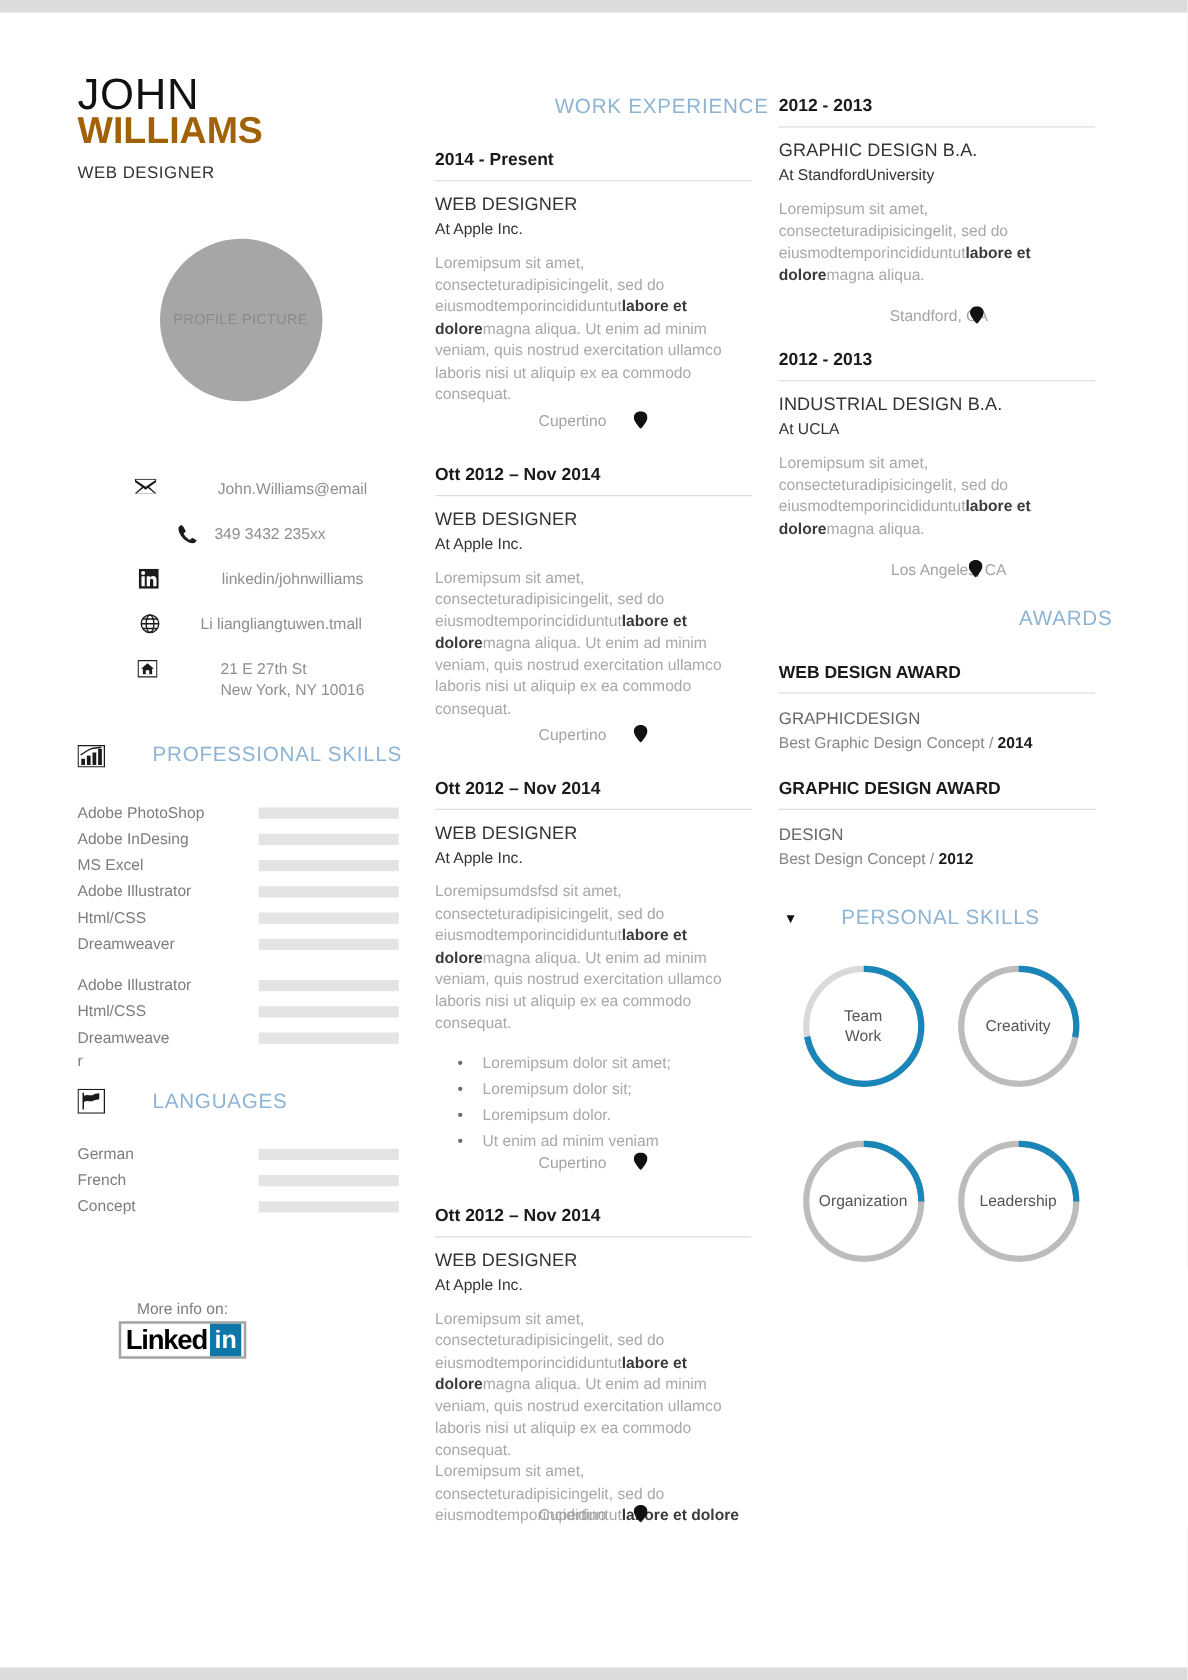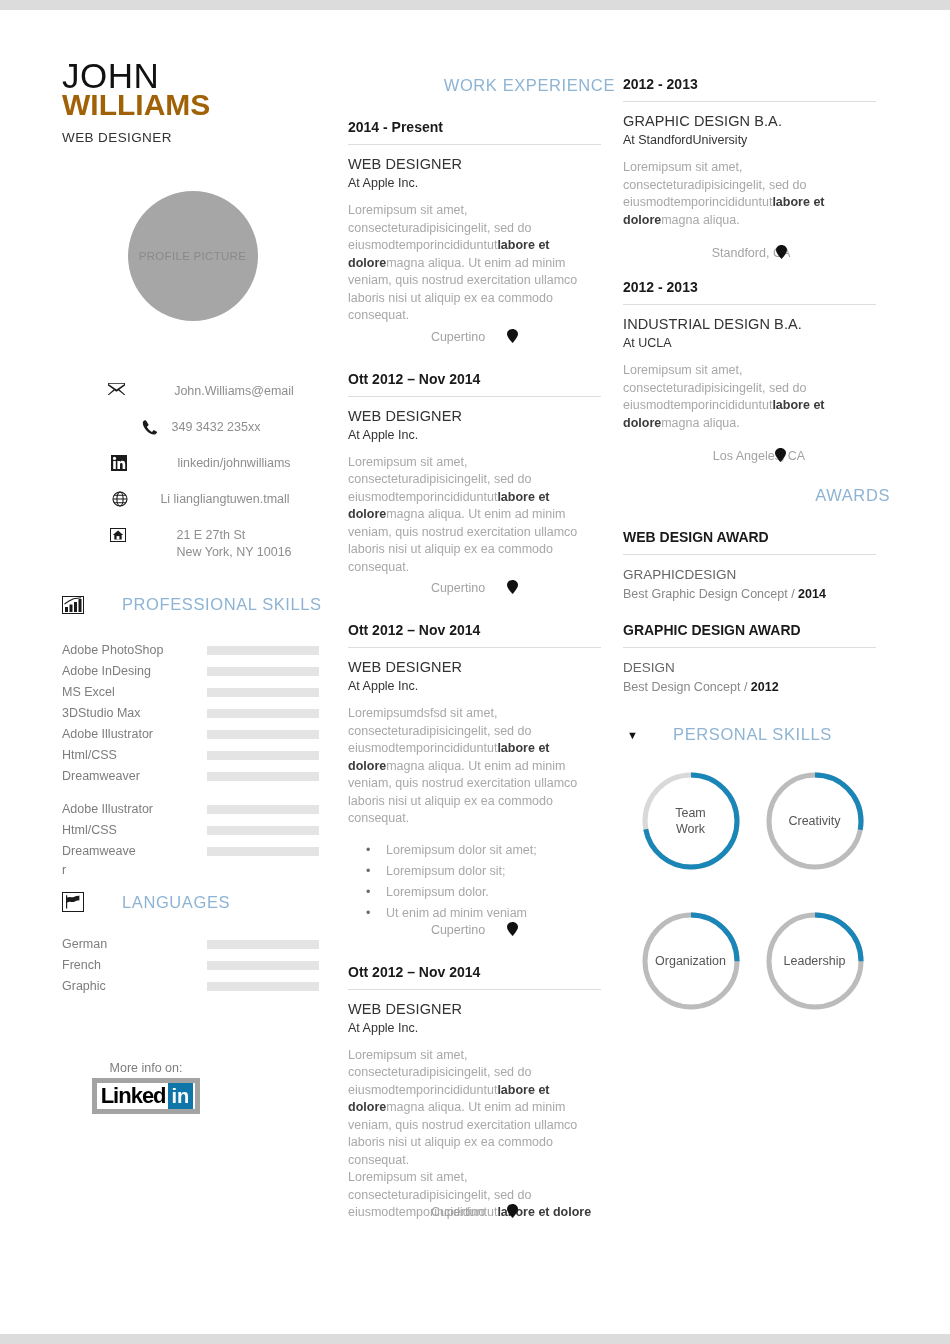--- a/index.html
+++ b/index.html
@@ -48,21 +48,21 @@
   .bars{margin-top:26px;padding-left:62px;}
   .bar-row{display:flex;align-items:center;height:21px;}
   .bar-label{font-size:12.5px;color:#7d7d7d;width:145px;flex:0 0 145px;line-height:21px;}
   .bar-track{width:112px;height:9px;background:#e4e4e4;position:relative;}
   .bar-fill{height:9px;background:#555555;}
   .bar-spacer{height:12px;}
   .bar-overflow{font-size:12.5px;color:#7d7d7d;line-height:16px;}
 
   .more-info{margin-top:64px;text-align:center;padding-right:48px;}
   .more-txt{font-size:12.5px;color:#7d7d7d;}
-  .li-logo{display:inline-flex;align-items:center;margin-top:3px;border:5px solid #a3a3a3;background:#fff;padding:0 2px 0 4px;}
+  .li-logo{display:inline-flex;align-items:center;margin-top:3px;border:2px solid #a3a3a3;background:#fff;padding:0 2px 0 4px;}
   .li-word{font-size:22px;font-weight:bold;color:#000;letter-spacing:-1px;line-height:26px;}
   .li-in{background:#0e76a8;color:#fff;font-size:20px;font-weight:bold;line-height:26px;padding:0 4px;margin-left:2px;}
 
   
   .col-mid{width:275px;flex:0 0 275px;padding:66px 0 0 0;box-sizing:border-box;}
   .col-right{width:275px;flex:0 0 275px;padding:66px 0 0 0;box-sizing:border-box;}
   .col-head{font-size:16.5px;color:#8db4d4;letter-spacing:.6px;text-align:right;margin-bottom:24px;}
   .col-head-row{display:flex;align-items:center;justify-content:center;position:relative;margin-bottom:24px;}
   .col-head-row .caret{position:absolute;left:12px;font-size:11px;color:#111;}
 
@@ -193,24 +193,20 @@
         </div>
         <div class="bar-row">
           <span class="bar-label">Adobe InDesing</span>
           <span class="bar-track"><span class="bar-fill" style="width:78%"></span></span>
         </div>
         <div class="bar-row">
           <span class="bar-label">MS Excel</span>
           <span class="bar-track"><span class="bar-fill" style="width:78%"></span></span>
         </div>
         <div class="bar-row">
-          <span class="bar-label">3DStudio Max</span>
-          <span class="bar-track"><span class="bar-fill" style="width:78%"></span></span>
-        </div>
-        <div class="bar-row">
           <span class="bar-label">Adobe Illustrator</span>
           <span class="bar-track"><span class="bar-fill" style="width:78%"></span></span>
         </div>
         <div class="bar-row">
           <span class="bar-label">Html/CSS</span>
           <span class="bar-track"><span class="bar-fill" style="width:78%"></span></span>
         </div>
         <div class="bar-row">
           <span class="bar-label">Dreamweaver</span>
           <span class="bar-track"><span class="bar-fill" style="width:78%"></span></span>
@@ -246,21 +242,21 @@
     <div class="bars" style="margin-top:22px">
       <div class="bar-row">
         <span class="bar-label">German</span>
         <span class="bar-track"><span class="bar-fill" style="width:78%"></span></span>
       </div>
       <div class="bar-row">
         <span class="bar-label">French</span>
         <span class="bar-track"><span class="bar-fill" style="width:78%"></span></span>
       </div>
       <div class="bar-row">
-        <span class="bar-label">Graphic</span>
+        <span class="bar-label">Concept</span>
         <span class="bar-track"><span class="bar-fill" style="width:78%"></span></span>
       </div>
     </div>
 
     <div class="more-info">
       <div class="more-txt">More info on:</div>
       <span class="li-logo">
         <span class="li-word">Linked</span>
         <span class="li-in">in</span>
       </span>

